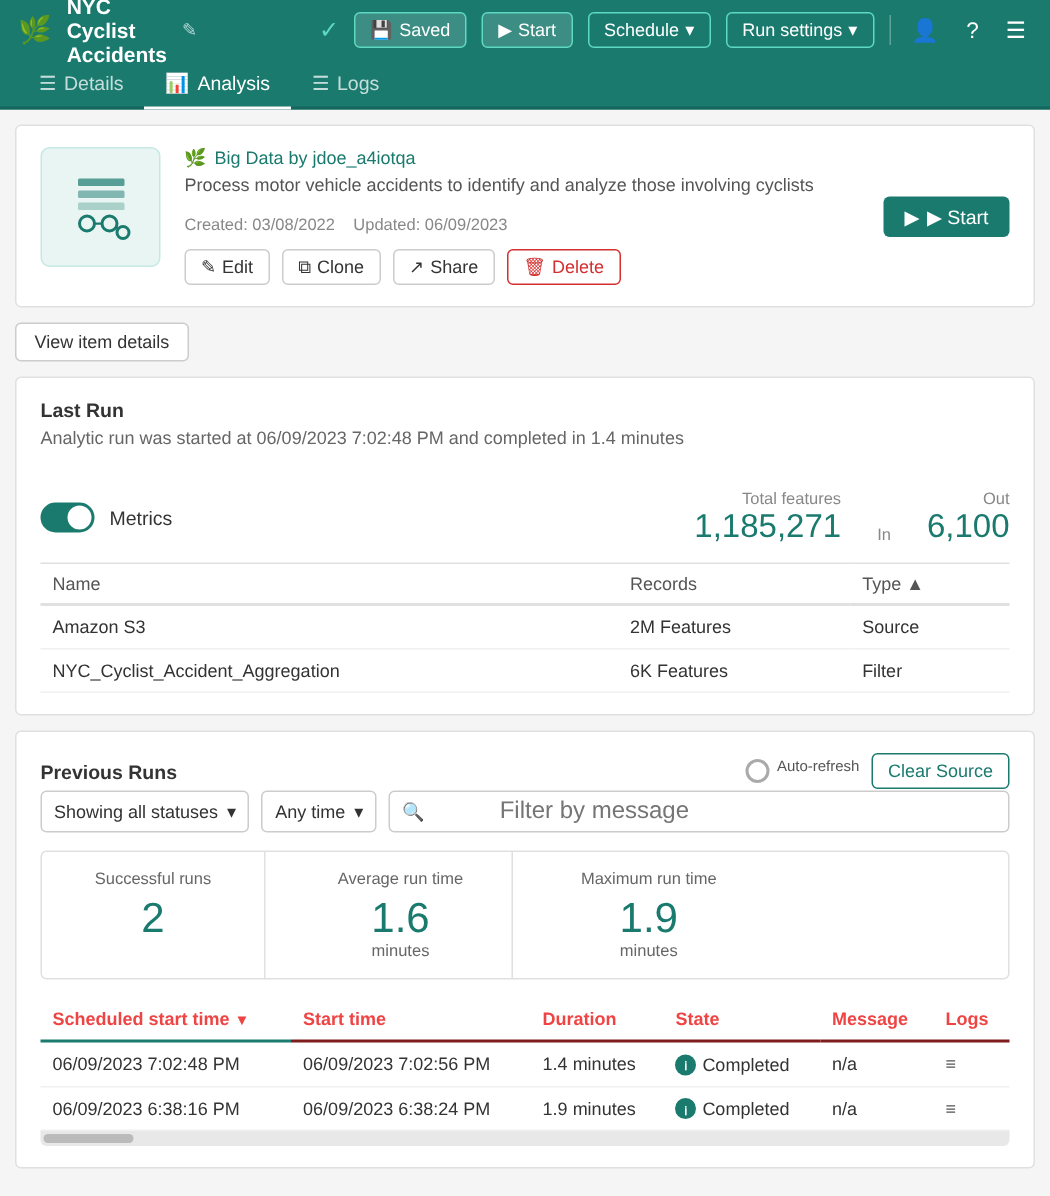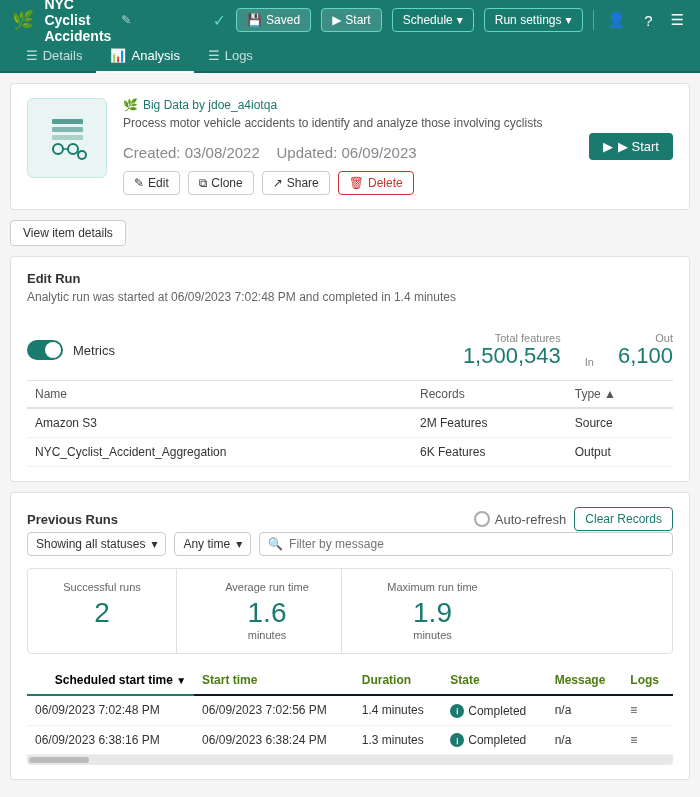--- a/index.html
+++ b/index.html
@@ -24,21 +24,21 @@
 
     
     .content { background: #f5f5f5; padding: 0; }
 
     
     .info-card { background: white; margin: 10px; padding: 14px 16px; border-radius: 4px; border: 1px solid #e0e0e0; display: flex; align-items: flex-start; gap: 16px; }
     .info-icon-box { background: #e8f5f3; border: 1px solid #c5e8e3; border-radius: 6px; width: 80px; height: 80px; display: flex; align-items: center; justify-content: center; flex-shrink: 0; }
     .info-details { flex: 1; }
     .info-owner { display: flex; align-items: center; gap: 5px; color: #1a7a6e; font-size: 12px; margin-bottom: 4px; }
     .info-desc { font-size: 12px; color: #555; margin-bottom: 14px; }
-    .info-meta { font-size: 15px; color: #888; margin-bottom: 10px; }
+    .info-meta { font-size: 11px; color: #888; margin-bottom: 10px; }
     .info-actions { display: flex; gap: 8px; }
     .action-btn { display: flex; align-items: center; gap: 4px; padding: 4px 10px; border: 1px solid #ccc; border-radius: 4px; font-size: 12px; cursor: pointer; background: white; color: #333; }
     .action-btn.delete { color: #d32f2f; border-color: #d32f2f; }
     .start-btn { background: #1a7a6e; color: white; border: none; border-radius: 4px; padding: 6px 14px; font-size: 13px; cursor: pointer; display: flex; align-items: center; gap: 5px; margin-left: auto; white-space: nowrap; align-self: center; }
 
     
     .view-details { margin: 0 10px 10px; }
     .view-details-btn { background: white; border: 1px solid #ccc; border-radius: 4px; padding: 5px 12px; font-size: 12px; cursor: pointer; color: #333; }
 
     
@@ -58,42 +58,42 @@
 
     
     .data-table { width: 100%; border-collapse: collapse; font-size: 12px; }
     .data-table th { text-align: left; padding: 6px 8px; border-bottom: 2px solid #e0e0e0; color: #555; font-weight: 400; border-top: 1px solid #e0e0e0; }
     .data-table td { padding: 7px 8px; border-bottom: 1px solid #f0f0f0; }
 
     
     .prev-runs-header { display: flex; align-items: center; justify-content: space-between; margin-bottom: 1px; }
     .prev-runs-title { font-weight: 600; font-size: 13px; }
     .prev-runs-controls { display: flex; align-items: center; gap: 8px; }
-    .autorefresh-row { display: flex; align-items: center; gap: 5px; font-size: 13px; color: #555; }
+    .autorefresh-row { display: flex; gap: 5px; font-size: 10px; color: #555; }
     .radio-circle { width: 16px; height: 16px; border-radius: 50%; border: 2px solid #aaa; display: inline-block; }
     .clear-btn { border: 1px solid #1a7a6e; color: #1a7a6e; background: white; border-radius: 4px; padding: 4px 10px; font-size: 12px; cursor: pointer; }
 
     .filters-row { display: flex; gap: 8px; margin-bottom: 12px; }
     .filter-select { display: flex; align-items: center; gap: 6px; border: 1px solid #ccc; border-radius: 4px; padding: 4px 8px; font-size: 12px; background: white; cursor: pointer; }
     .filter-search { display: flex; align-items: center; gap: 6px; border: 1px solid #ccc; border-radius: 4px; padding: 4px 8px; font-size: 12px; background: white; flex: 1; margin-left: auto; }
-    .filter-search input { border: none; outline: none; font-size: 12px; width: 100%; background: transparent; color: #404040; }
+    .filter-search input { border: none; outline: none; font-size: 16px; width: 100%; background: transparent; color: #404040; margin-left: 44px; }
 
     
     .stats-grid { display: grid; grid-template-columns: 1fr 1fr 1fr 1fr; gap: 16px; border: 1px solid #e0e0e0; border-radius: 4px; margin-bottom: 12px; background: white; }
     .stat-cell { padding: 12px; text-align: center; border-right: 1px solid #e0e0e0; }
     .stat-cell:last-child { border-right: none; }
     .stat-label { font-size: 11px; color: #666; margin-bottom: 6px; }
     .stat-value { font-size: 28px; font-weight: 300; color: #1a7a6e; line-height: 1; }
     .stat-value.dash { color: #333; font-size: 22px; }
     .stat-unit { font-size: 11px; color: #666; margin-top: 2px; }
 
     
     .runs-table { width: 100%; border-collapse: collapse; font-size: 12px; }
-    .runs-table th { text-align: left; padding: 7px 8px; border-bottom: 2px solid #0f172a; color: #4d7c0f; font-weight: 600; font-size: 12px; }
-    .runs-table th.active { color: #000000; border-bottom: 2px solid #1a7a6e; text-align: right; }
+    .runs-table th { text-align: left; padding: 7px 8px; border-bottom: 2px solid #7f1d1d; color: #ef4444; font-weight: 600; font-size: 12px; }
+    .runs-table th.active { color: #ef4444; border-bottom: 2px solid #1a7a6e; }
     .runs-table th .sort-icon { font-size: 10px; }
     .runs-table td { padding: 7px 8px; border-bottom: 1px solid #f0f0f0; font-size: 12px; }
     .status-badge { display: inline-flex; align-items: center; gap: 4px; }
     .status-dot { width: 14px; height: 14px; border-radius: 50%; background: #1a7a6e; display: inline-flex; align-items: center; justify-content: center; color: white; font-size: 8px; font-weight: bold; }
     .logs-icon { color: #555; cursor: pointer; }
 
     
     .scroll-area { background: #e8e8e8; height: 10px; border-radius: 0 0 4px 4px; display: flex; align-items: center; padding: 0 2px; }
     .scroll-thumb { background: #bbb; height: 6px; width: 60px; border-radius: 3px; }
   </style>
@@ -192,30 +192,30 @@
       <span>▶</span>
       <span>▶ Start</span>
     </button>
   </div>
 
   <div class="view-details">
     <button class="view-details-btn">View item details</button>
   </div>
 
   <div class="section">
-    <div class="section-title">Edit Run</div>
+    <div class="section-title">Last Run</div>
     <div class="section-subtitle">Analytic run was started at 06/09/2023 7:02:48 PM and completed in 1.4 minutes</div>
 
     <div class="metrics-row">
       <div class="toggle"></div>
       <span class="metrics-label">Metrics</span>
       <div class="metrics-stats">
         <div class="metric-item">
           <div class="metric-label">Total features</div>
-          <div class="metric-value">1,500,543</div>
+          <div class="metric-value">1,185,271</div>
         </div>
         <div class="metric-item">
           <div class="metric-label">In</div>
           <div class="metric-value"></div>
         </div>
         <div class="metric-item">
           <div class="metric-label">Out</div>
           <div class="metric-value">6,100</div>
         </div>
       </div>
@@ -231,35 +231,35 @@
       </thead>
       <tbody id="last-run-tbody">
       <tr>
     <td>Amazon S3</td>
     <td>2M Features</td>
     <td>Source</td>
   </tr>
           <tr>
     <td>NYC_Cyclist_Accident_Aggregation</td>
     <td>6K Features</td>
-    <td>Output</td>
+    <td>Filter</td>
   </tr>
         </tbody>
     </table>
   </div>
 
   <div class="section">
     <div class="prev-runs-header">
       <span class="prev-runs-title">Previous Runs</span>
       <div class="prev-runs-controls">
         <div class="autorefresh-row">
           <div class="radio-circle"></div>
           <span>Auto-refresh</span>
         </div>
-        <button class="clear-btn">Clear Records</button>
+        <button class="clear-btn">Clear Source</button>
       </div>
     </div>
 
     <div class="filters-row">
       <div class="filter-select">
         <span>Showing all statuses</span>
         <span>▾</span>
       </div>
       <div class="filter-select">
         <span>Any time</span>
@@ -309,21 +309,21 @@
         <span class="status-dot">ℹ</span>
         Completed
       </span>
     </td>
     <td>n/a</td>
     <td><span class="logs-icon">≡</span></td>
   </tr>
           <tr>
     <td>06/09/2023 6:38:16 PM</td>
     <td>06/09/2023 6:38:24 PM</td>
-    <td>1.3 minutes</td>
+    <td>1.9 minutes</td>
     <td>
       <span class="status-badge">
         <span class="status-dot">ℹ</span>
         Completed
       </span>
     </td>
     <td>n/a</td>
     <td><span class="logs-icon">≡</span></td>
   </tr>
         </tbody>

